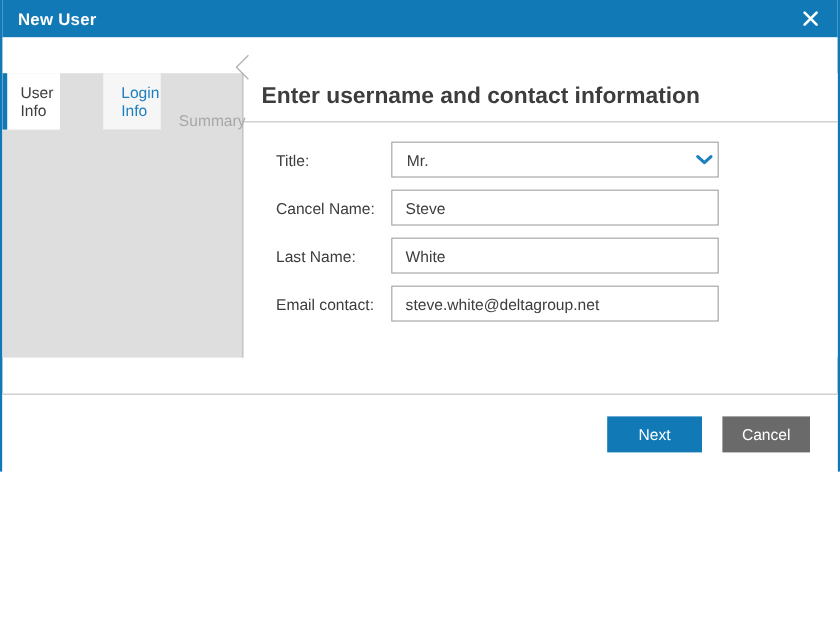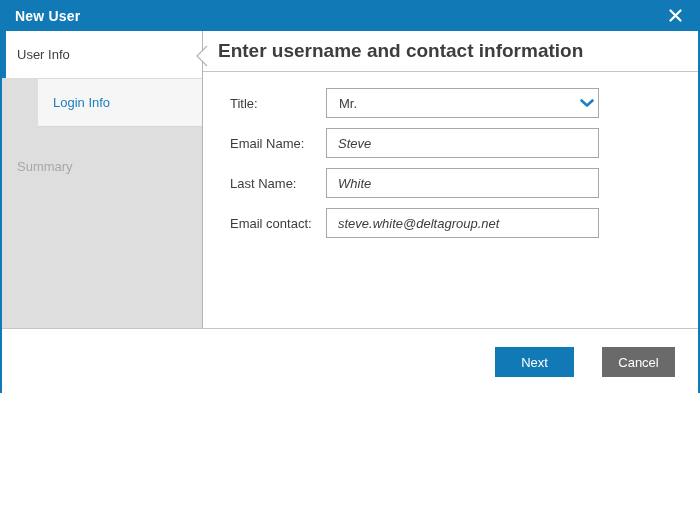--- a/index.html
+++ b/index.html
@@ -9,20 +9,21 @@
     width: 700px; height: 529px;
     overflow: hidden;
   }
   .dialog {
     width: 700px; height: 393px;
     display: flex; flex-direction: column;
     border-left: 2px solid var(--accent, #1179b5);
     border-right: 2px solid var(--accent, #1179b5);
     background: #fff;
     position: relative;
+    gap: 30px;
   }
   
   .titlebar {
     height: 31px; flex: 0 0 31px;
     background: var(--accent, #1179b5);
     display: flex; align-items: center;
     padding: 0 12px 0 13px;
   }
   .titlebar .title {
     color: #fff; font-size: 14px; font-weight: bold;
@@ -33,21 +34,21 @@
     width: 22px; height: 22px;
     background: transparent; border: none; cursor: pointer;
     display: flex; align-items: center; justify-content: center;
   }
   
   .body { flex: 1 1 auto; display: flex; min-height: 0; }
   .sidebar {
     width: 201px; flex: 0 0 201px;
     background: var(--sidebar-disabled-bg, #dedede);
     border-right: 1px solid var(--divider, #b5b5b5);
-    display: flex; flex-direction: column; text-align: center;
+    display: flex; flex-direction: row;
   }
   .step {
     height: 48px; flex: 0 0 48px;
     display: flex; align-items: center;
     padding-left: 15px;
     font-size: 13px;
     position: relative;
     cursor: pointer;
   }
   .step.active {
@@ -95,40 +96,40 @@
     width: 96px; flex: 0 0 96px;
     font-size: 13px; color: var(--text-main, #3d3d3d); margin-left: 12px;
   }
   .text-input, .combo {
     width: 273px; height: 30px;
     border: 1px solid var(--input-border, #a8a8a8);
     background: #fff;
     font-family: "Liberation Sans", sans-serif;
     font-size: 13px; color: var(--text-main, #3d3d3d);
   }
-  .text-input { padding: 0 10px 0 11px; outline: none; font-style: italic; }
+  .text-input { padding: 0 10px 0 11px; outline: none; }
   .combo {
     display: flex; align-items: center; justify-content: space-between;
     padding: 0 4px 0 12px; cursor: pointer;
   }
   
   .footer {
     height: 65px; flex: 0 0 65px;
     border-top: 1px solid var(--rule, #c5c5c5);
     background: #fff;
     display: flex; justify-content: flex-end; align-items: flex-start;
     padding: 18px 23px 0 0;
   }
   .btn {
     height: 30px; border: none; cursor: pointer;
     font-family: "Liberation Sans", sans-serif;
     font-size: 13px; color: #fff;
     display: inline-flex; align-items: center; justify-content: center;
   }
-  .btn-primary { width: 79px; background: var(--accent, #1179b5); margin-right: 28px; }
+  .btn-primary { width: 79px; background: var(--accent, #1179b5); margin-right: 17px; }
   .btn-secondary { width: 73px; background: var(--cancel, #6a6a6a); }
 </style>
 </head>
 <body>
 
 <div class="dialog">
 
   <div class="titlebar">
     <span class="title">New User</span>
     <button class="close-btn" aria-label="Close">
@@ -167,21 +168,21 @@
           <label>Title:</label>
           <div class="combo" role="combobox">
             <span>Mr.</span>
             <svg width="14" height="9" viewBox="0 0 14 9">
               <path d="M1.5 1.5 L7 6.5 L12.5 1.5" stroke="#1e7fbf" stroke-width="2.6" fill="none" stroke-linecap="round" stroke-linejoin="round"></path>
             </svg>
           </div>
         </div>
 
         <div class="form-row">
-          <label>Email Name:</label>
+          <label>Cancel Name:</label>
           <input class="text-input" type="text" value="Steve" style="">
         </div>
 
         <div class="form-row">
           <label>Last Name:</label>
           <input class="text-input" type="text" value="White" style="">
         </div>
 
         <div class="form-row">
           <label>Email contact:</label>

